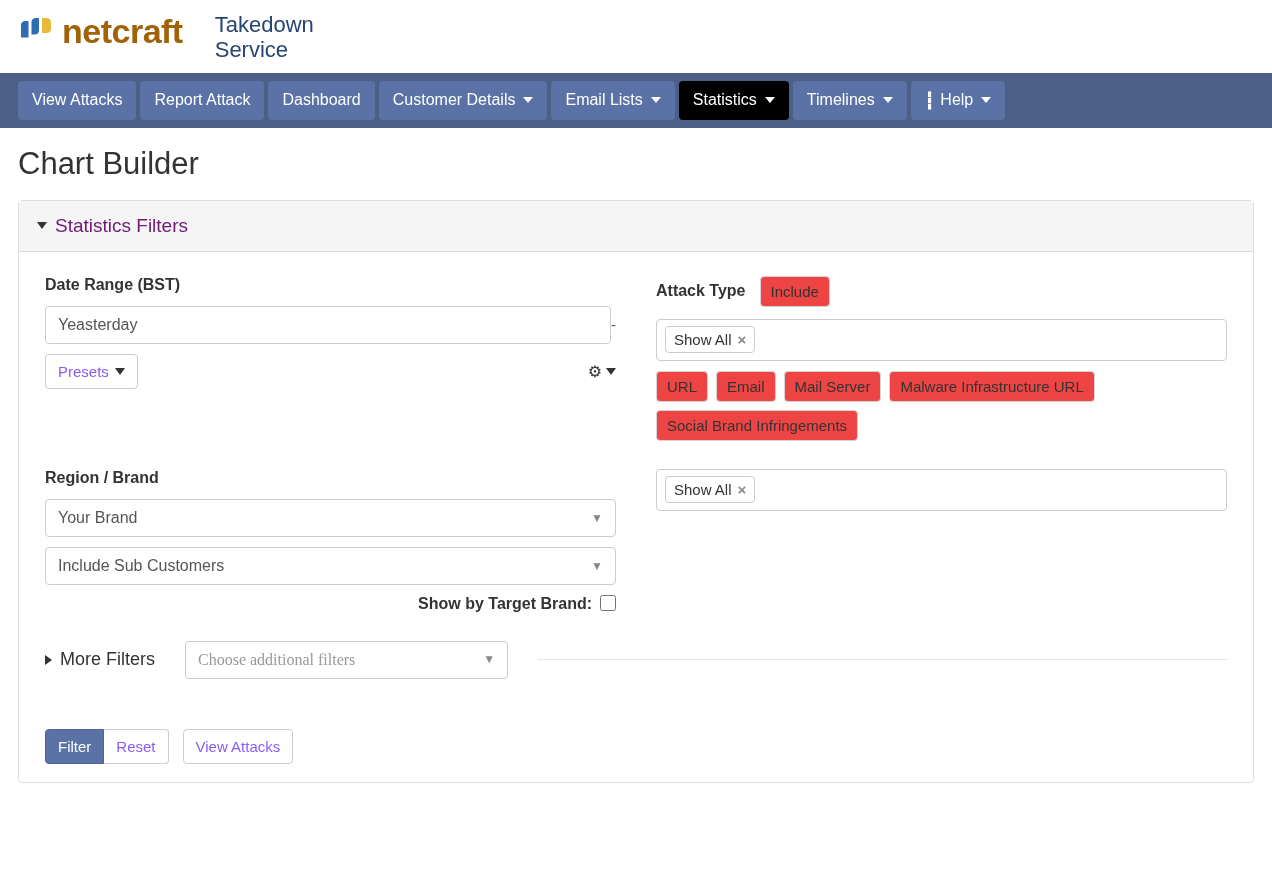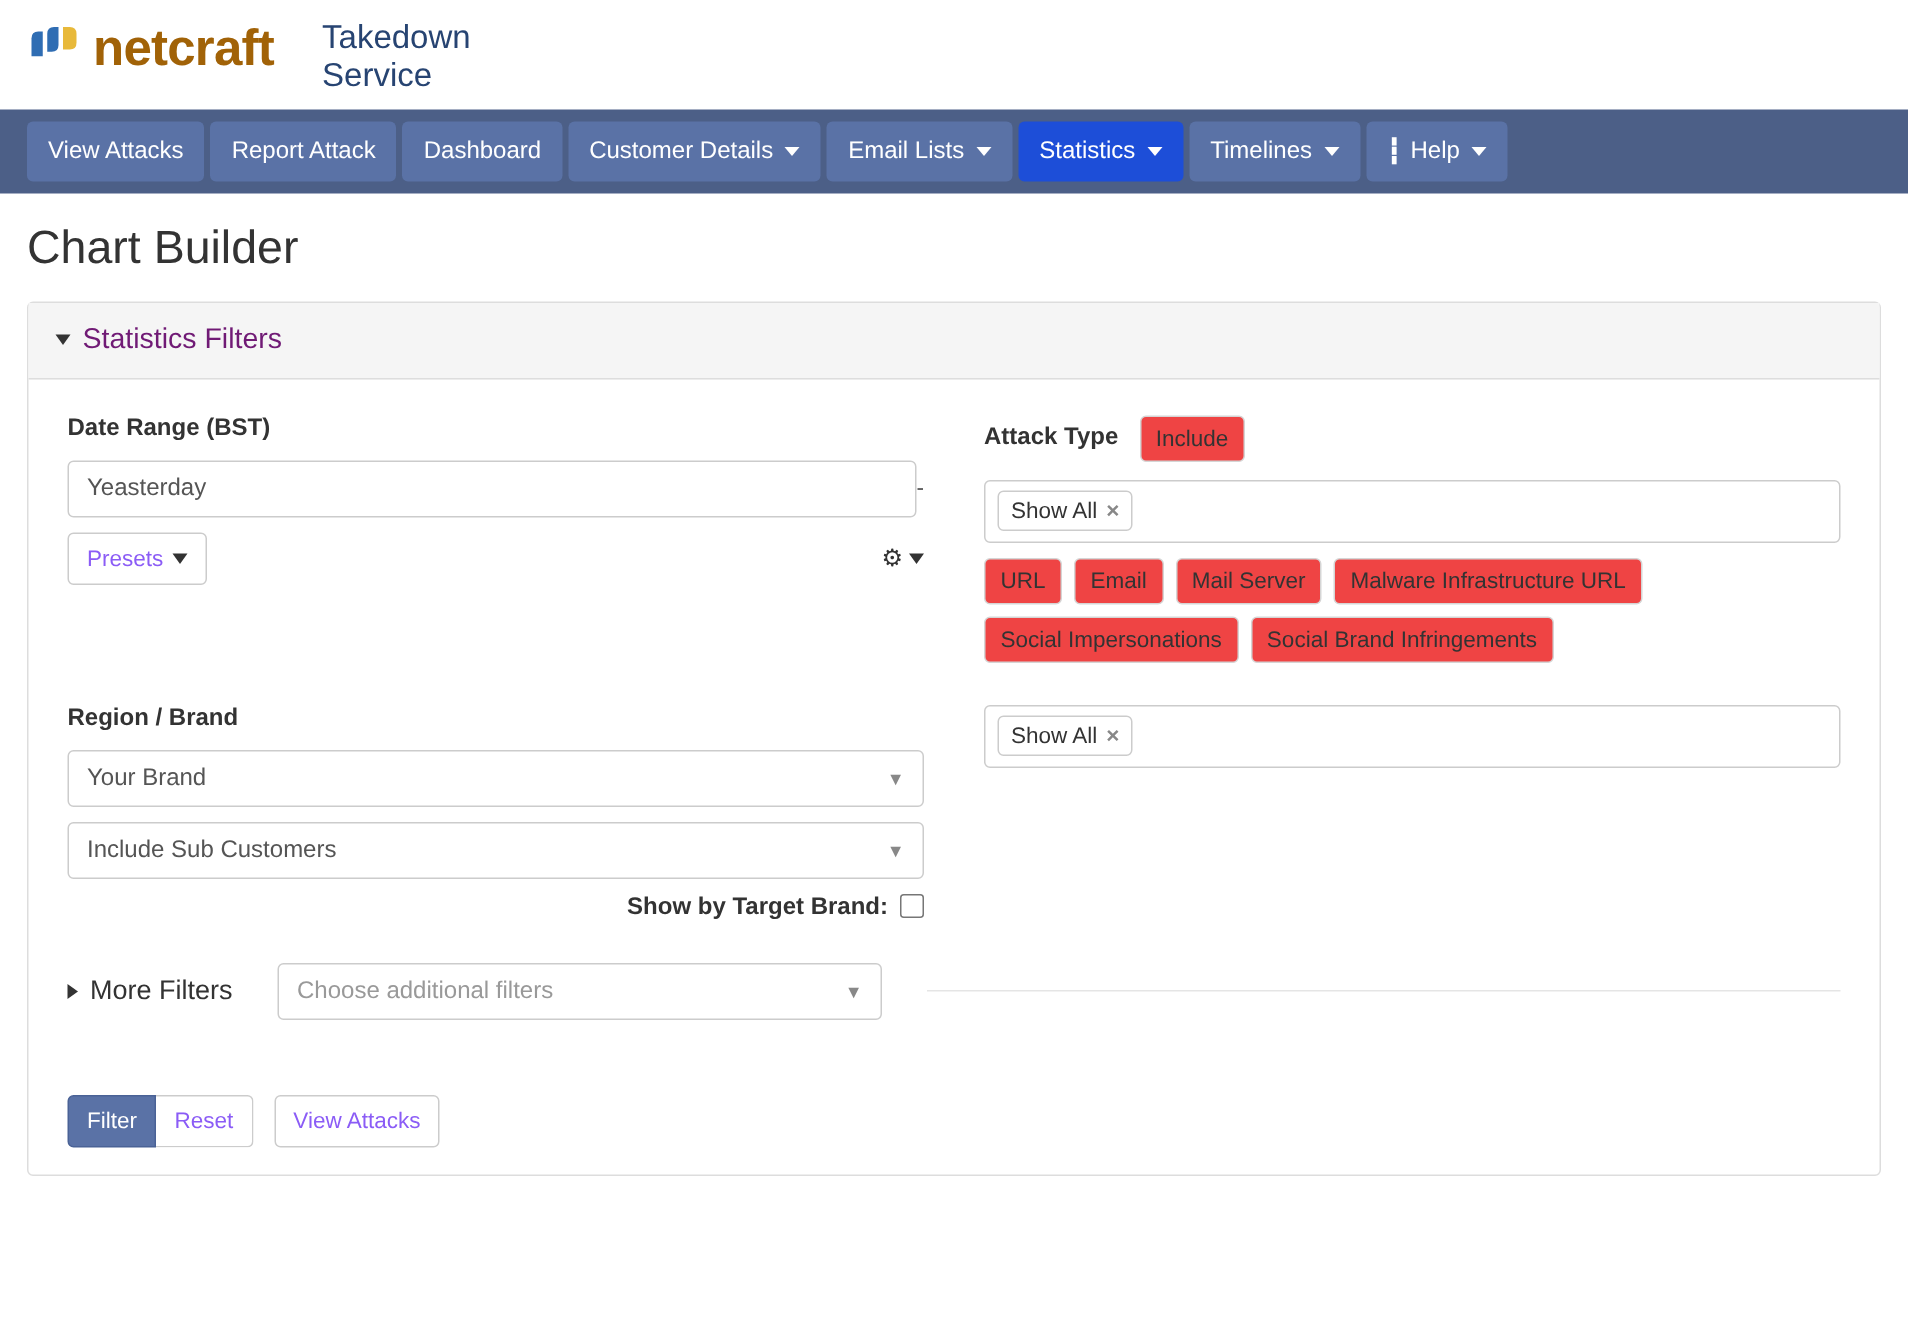--- a/index.html
+++ b/index.html
@@ -9,21 +9,21 @@
   .topbar { display: flex; align-items: center; padding: 12px 18px 10px; }
   .logo-wrap { display: flex; align-items: flex-start; gap: 18px; }
   .logo { display: flex; align-items: center; gap: 8px; }
   .logo svg { width: 36px; height: 36px; }
   .logo-word { font-size: 34px; font-weight: 700; color: #a16207; letter-spacing: -0.5px; }
   .subtitle { font-size: 22px; line-height: 1.15; color: #274472; margin-left: 14px; }
 
   
   .navbar { background: #4c5f87; padding: 8px 18px; display: flex; gap: 4px; }
   .nav-item { background: #5a72a6; color: #fff; padding: 10px 14px; border-radius: 4px; font-size: 16px; display: flex; align-items: center; gap: 6px; cursor: pointer; border: none; }
-  .nav-item.active { background: #1d4ed8; }
+  .nav-item.active { background: #000000; }
   .caret { display:inline-block; width:0; height:0; border-left:5px solid transparent; border-right:5px solid transparent; border-top:6px solid #fff; margin-left:2px; }
 
   
   .page { padding: 18px; }
   h1.page-title { font-size: 31px; font-weight: 400; color: #333; margin-bottom: 18px; }
 
   
   .panel { border: 1px solid #ddd; border-radius: 4px; }
   .panel-header { background: #f5f5f5; border-bottom: 1px solid #ddd; padding: 14px 18px; font-size: 19px; color: #701a75; display:flex; align-items:center; gap:8px; cursor:pointer; }
   .panel-body { padding: 24px 26px 18px; }
@@ -52,21 +52,21 @@
   .token-box { border:1px solid #ccc; border-radius:4px; padding:6px 8px; min-height:42px; display:flex; align-items:center; gap:6px; }
   .token { background:#fff; border:1px solid #ccc; border-radius:4px; padding:4px 8px; font-size:15px; display:inline-flex; align-items:center; gap:6px; }
   .token .x { color:#888; cursor:pointer; font-weight:bold; }
 
   .chips { display:flex; flex-wrap:wrap; gap:8px; margin-top:10px; }
 
   .inline-label { display:flex; justify-content:flex-end; align-items:flex-start; gap:8px; font-weight:700; font-size:16px; margin-top:10px; }
 
   .more-filters-row { display:flex; align-items:center; gap:30px; margin: 10px 0 4px; }
   .more-filters-row .expand { display:flex; align-items:center; gap:8px; font-size:18px; cursor:pointer; }
-  .more-filters-row .select { width: 403px; color:#999; }
+  .more-filters-row .select { width: 323px; color:#999;font-family:Liberation Serif, serif; }
   .more-filters-row .hr { flex:1; border-top:1px solid #e5e5e5; height:1px; }
 
   .footer-btns { display:flex; gap:14px; margin-top:50px; }
   .btn-group { display:inline-flex; }
   .btn-group .btn { border-radius:0; }
   .btn-group .btn:first-child { border-top-left-radius:4px; border-bottom-left-radius:4px; }
   .btn-group .btn:last-child { border-top-right-radius:4px; border-bottom-right-radius:4px; border-left:none; }
 
   .tri-down { display:inline-block; width:0; height:0; border-left:5px solid transparent; border-right:5px solid transparent; border-top:7px solid #333; }
   .tri-right { display:inline-block; width:0; height:0; border-top:5px solid transparent; border-bottom:5px solid transparent; border-left:7px solid #333; }
@@ -164,21 +164,20 @@
             <span class="token">
               <span>Show All</span>
               <span class="x">×</span>
             </span>
           </div>
           <div class="chips" id="attack-chips">
               <button class="btn-tag">URL</button>
               <button class="btn-tag">Email</button>
               <button class="btn-tag">Mail Server</button>
               <button class="btn-tag">Malware Infrastructure URL</button>
-              <button class="btn-tag">Social Impersonations</button>
               <button class="btn-tag">Social Brand Infringements</button>
             </div>
         </div>
       </div>
 
       <div class="row">
         <div class="col">
           <div class="label">Region / Brand</div>
           <div class="select" style="margin-bottom:10px;">
             <span>Your Brand</span>

